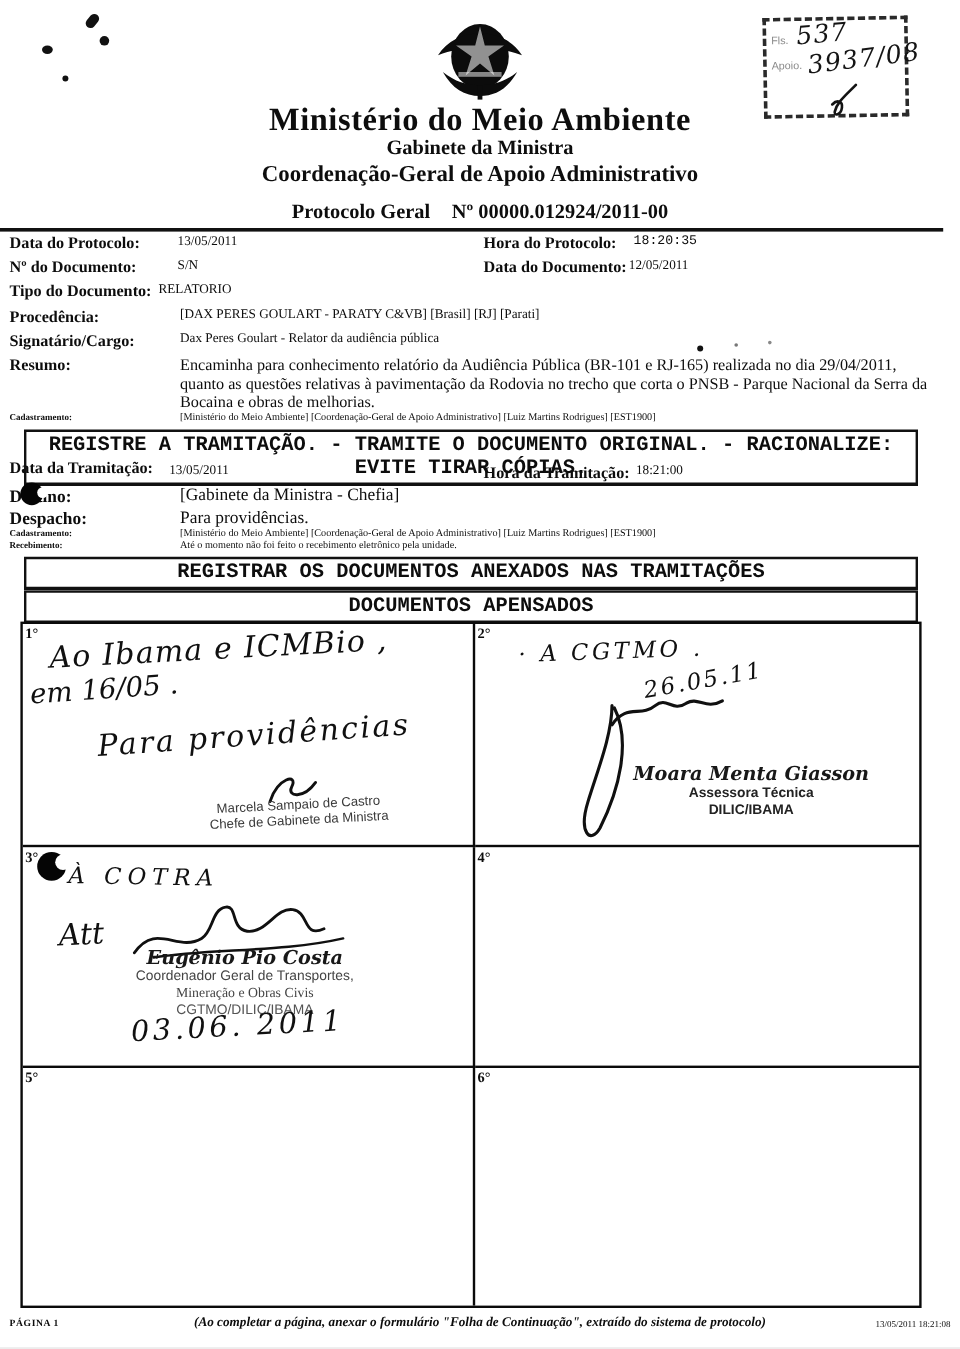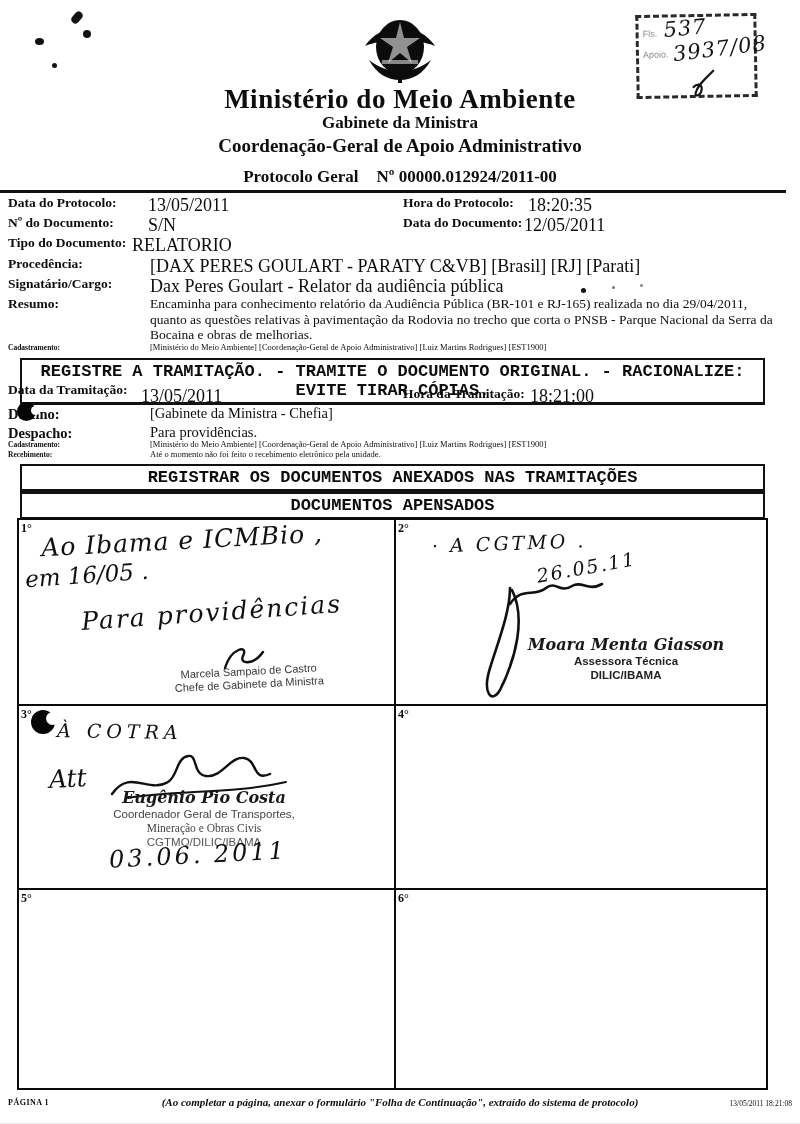--- a/index.html
+++ b/index.html
@@ -16,21 +16,21 @@
   
   .dot{background:#111;border-radius:50%;}
   
   .stamp-box{left:636px;top:14px;width:121px;height:84px;border:3px dashed #2a2a2a;
              transform:rotate(-1deg);box-sizing:border-box;padding:2px 4px;}
   .stamp-faint{color:#8a8a8a;font-size:9px;font-family:"Liberation Sans",sans-serif;}
   .hand{font-family:"DejaVu Serif",serif;font-style:italic;color:#141414;}
   .stamp-val{font-size:21px;line-height:19px;letter-spacing:1px;}
   
   .lbl{font-weight:bold;font-size:13.5px;white-space:nowrap;}
-  .val{font-size:18px;white-space:nowrap;}
+  .val{font-size:11px;white-space:nowrap;}
   .tiny-lbl{font-weight:bold;font-size:7.5px;font-family:"Liberation Serif",serif;}
   .tiny-val{font-size:8.5px;white-space:nowrap;}
   .resumo{font-size:13.5px;line-height:15.6px;width:628px;white-space:normal;}
   
   .banner{left:20px;width:741px;border:2px solid #111;border-bottom-width:3px;text-align:center;
           font-weight:bold;font-size:17px;padding:2px 0;background:#fff;font-family:Liberation Mono, monospace;}
   
   .blot{background:#050505;border-radius:50%;}
   .blot-notch{background:#fff;border-radius:50%;}
   
@@ -90,21 +90,21 @@
   <div class="abs h-coord">Coordenação-Geral de Apoio Administrativo</div>
   <div class="abs h-cabinet">Gabinete da Ministra</div>
   <div class="abs h-protocol">
     <span>Protocolo Geral</span><span class="gap"></span><span>Nº 00000.012924/2011-00</span>
   </div>
   <div class="abs rule-thick"></div>
 
   <span class="abs lbl" style="left:8px;top:195px;">Data do Protocolo:</span>
   <span class="abs val" style="left:148px;top:195px;">13/05/2011</span>
   <span class="abs lbl" style="left:403px;top:195px;">Hora do Protocolo:</span>
-  <span class="abs val" style="left:528px;top:195px;">18:20:35</span>
+  <span class="abs val" style="left:528px;top:195px;font-family:Liberation Mono, monospace;">18:20:35</span>
 
   <span class="abs lbl" style="left:8px;top:215px;">Nº do Documento:</span>
   <span class="abs val" style="left:148px;top:215px;">S/N</span>
   <span class="abs lbl" style="left:403px;top:215px;">Data do Documento:</span>
   <span class="abs val" style="left:524px;top:215px;">12/05/2011</span>
 
   <span class="abs lbl" style="left:8px;top:235px;">Tipo do Documento:</span>
   <span class="abs val" style="left:132px;top:235px;">RELATORIO</span>
 
   <span class="abs lbl" style="left:8px;top:256px;">Procedência:</span>

